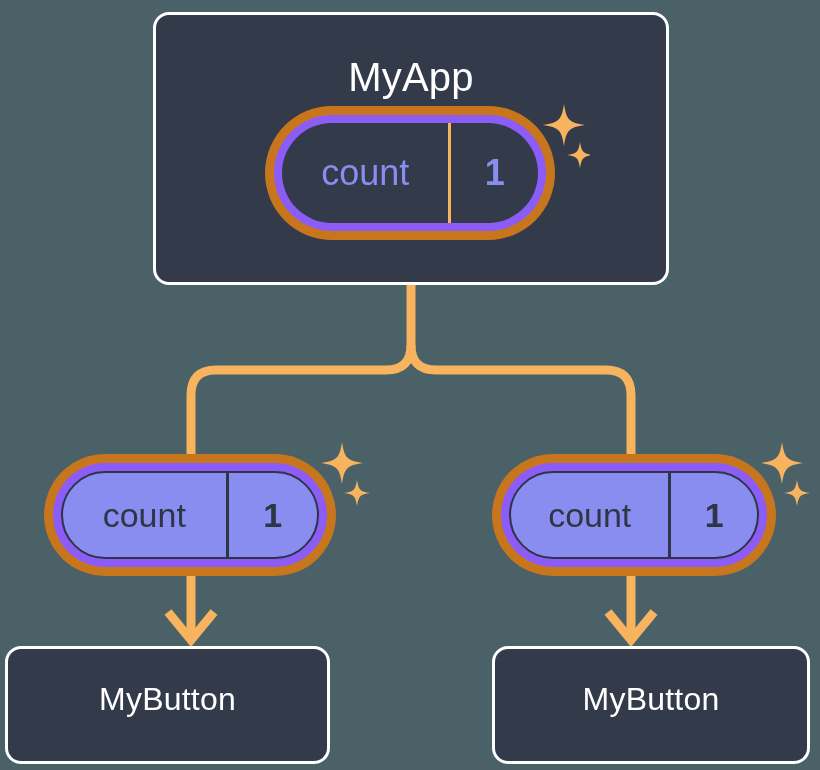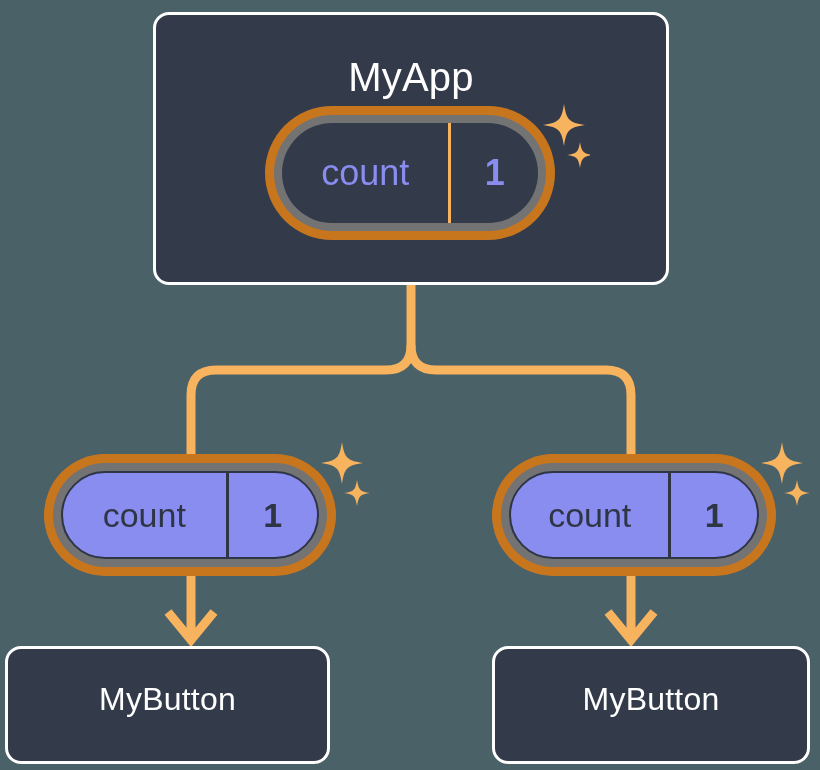--- a/index.html
+++ b/index.html
@@ -56,21 +56,21 @@
     border-radius: 999px;
     background: #c8761e;                 
     padding: 9px;
     box-shadow: 0 0 0 0 rgba(0,0,0,0);
   }
   .pill-mid {
     width: 100%;
     height: 100%;
     box-sizing: border-box;
     border-radius: 999px;
-    background: #737373;                 
+    background: #8b5cf6;                 
     padding: 8px;
   }
   .pill-inner {
     position: relative;
     width: 100%;
     height: 100%;
     box-sizing: border-box;
     border-radius: 999px;
     display: flex;
     align-items: stretch;

